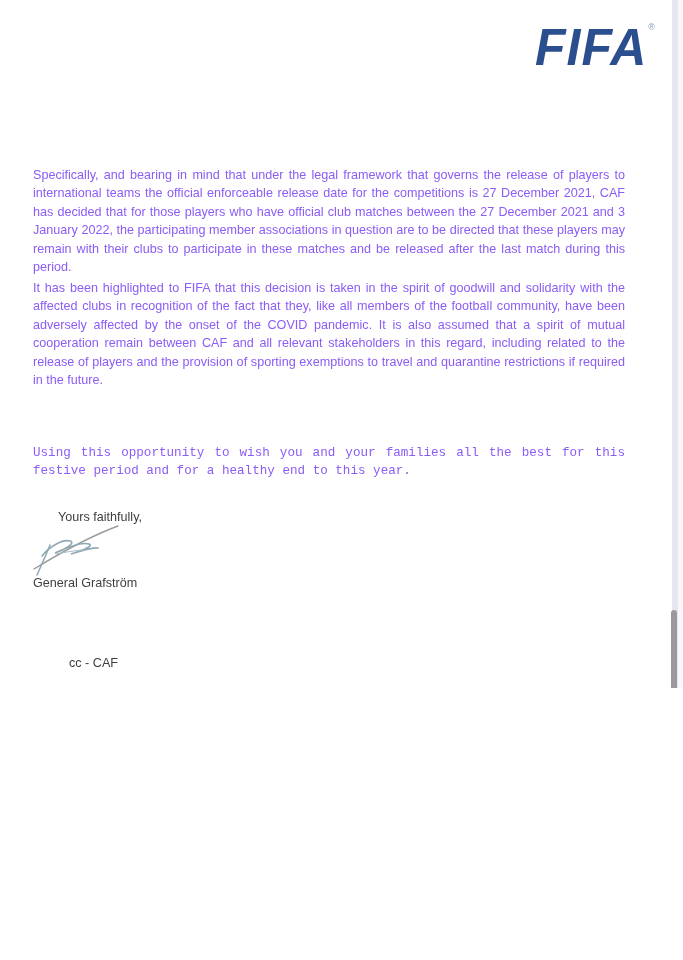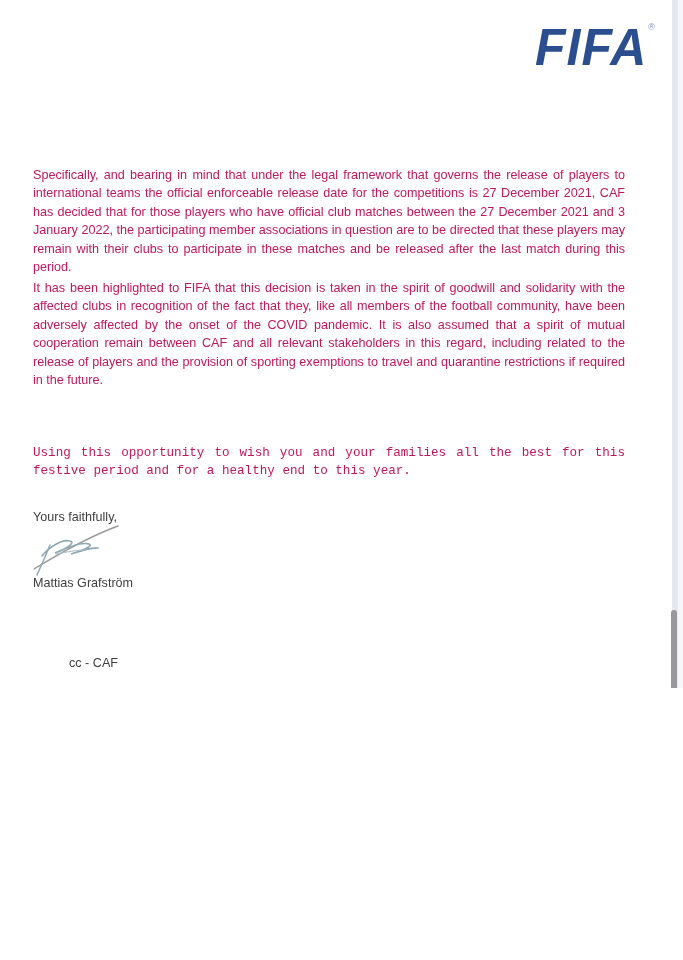--- a/index.html
+++ b/index.html
@@ -41,39 +41,39 @@
     margin-left: 1px;
   }
 
   
   .para {
     position: absolute;
     left: 33px;
     width: 592px;
     font-size: 12.6px;
     line-height: 18.4px;
-    color: #be185d;
+    color: #8b5cf6;
     text-align: justify;
     margin: 0;
   }
   .p1 { top: 166px; }
   .p2 { top: 279px; }
   .p3 { top: 393px; }
   .p4 { top: 444px; font-family: Liberation Mono, monospace; }
 
   .plain-line {
     position: absolute;
     left: 33px;
     font-size: 12.6px;
     line-height: 18.4px;
     color: #3e3e3e;
     margin: 0;
     white-space: nowrap;
   }
-  .closing   { top: 508px; }
+  .closing   { top: 508px; margin-left: 25px; }
   .sig-name  { top: 574px; }
   .sig-title { top: 591px; }
   .cc-line   { top: 654px; margin-left: 36px; }
 
   .signature {
     position: absolute;
     left: 30px;
     top: 521px;
     width: 95px;
     height: 55px;
@@ -138,21 +138,21 @@
 
   <p class="plain-line closing">Yours faithfully,</p>
 
   <svg class="signature" viewBox="0 0 95 55" fill="none" xmlns="http://www.w3.org/2000/svg">
     <path d="M4,48 C22,37 58,16 88,5" stroke="#9a9a9a" stroke-width="1.4" stroke-linecap="round"></path>
     <path d="M12,35 C20,25 33,18 40,20 C47,22 32,30 25,32 C38,26 53,21 59,23 C65,25 48,31 41,33 C53,29 63,26 68,27" stroke="#8fa9b4" stroke-width="1.6" stroke-linecap="round"></path>
     <path d="M20,24 C16,34 11,45 7,54" stroke="#8fa9b4" stroke-width="1.5" stroke-linecap="round"></path>
     <path d="M26,33 C36,31 48,29 55,29" stroke="#a9bcc6" stroke-width="1.2" stroke-linecap="round"></path>
   </svg>
 
-  <p class="plain-line sig-name">Mattias Grafström</p>
+  <p class="plain-line sig-name">General Grafström</p>
 
   <p class="plain-line cc-line">cc - CAF</p>
 
   <div class="page-mark">
     <svg width="62" height="64" viewBox="0 0 62 64" fill="none" xmlns="http://www.w3.org/2000/svg">
       <path d="M8,62 L37,4" stroke="#c2c2c6" stroke-width="2" stroke-linecap="round"></path>
       <path d="M23,20 L30,6" stroke="#d0d0d4" stroke-width="1.4" stroke-linecap="round"></path>
     </svg>
     <span class="page-num">2</span>
   </div>

